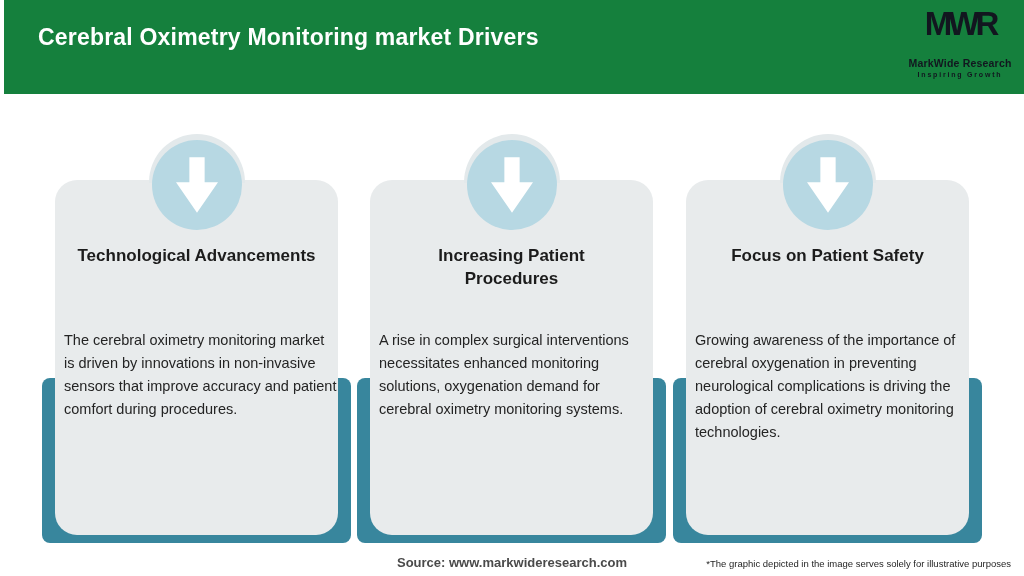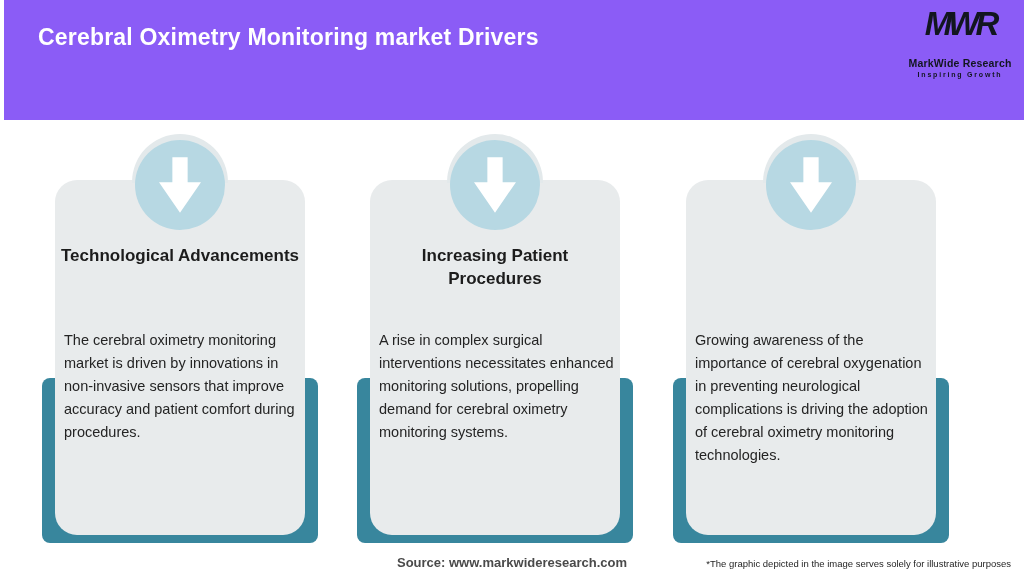--- a/index.html
+++ b/index.html
@@ -10,22 +10,22 @@
     height: 576px;
     background: #ffffff;
     overflow: hidden;
     font-family: "Liberation Sans", sans-serif;
   }
 
   
   .header-bar {
     position: absolute;
     left: 4px; top: 0; right: 0;
-    height: 120px;
-    background: #8b5cf6;
+    height: 94px;
+    background: #15803d;
   }
   .page-title {
     position: absolute;
     left: 34px; top: 24px;
     margin: 0;
     font-size: 23px;
     font-weight: bold;
     color: #ffffff;
     letter-spacing: 0.2px;
   }
@@ -33,42 +33,41 @@
     position: absolute;
     right: 12px; top: 7px;
     width: 104px;
     text-align: center;
     color: #12161F;
     line-height: 1;
   }
   .logo-mark {
     font-size: 33px;
     font-weight: bold;
-    font-style: italic;
     letter-spacing: -4px;
     color: #12161F;
   }
   .logo-name {
     margin-top: 18px;
     font-size: 10.5px;
     font-weight: bold;
     letter-spacing: 0.2px;
   }
   .logo-tagline {
     margin-top: 2px;
     font-size: 7px;
     font-weight: bold;
     letter-spacing: 1.8px;
   }
 
   
   .card-col {
     position: absolute;
     top: 180px;
-    width: 250px;
+    width: 283px;
     height: 355px;
   }
   .card-col.c1 { left: 55px; }
   .card-col.c2 { left: 370px; }
   .card-col.c3 { left: 686px; }
 
   .backing {
     position: absolute;
     left: -13px; right: -13px;
     top: 198px; height: 165px;
@@ -181,31 +180,32 @@
   <section class="card-col c2">
     <div class="backing"></div>
     <div class="panel"></div>
     <div class="halo"></div>
     <div class="circle">
       <svg width="42" height="56" viewBox="0 0 44 58">
         <polygon points="14,0 30,0 30,26 44,26 22,58 0,26 14,26" fill="#ffffff"></polygon>
       </svg>
     </div>
     <h2 class="card-title"><span class="inner">Increasing Patient Procedures</span></h2>
-    <p class="card-body">A rise in complex surgical interventions necessitates enhanced monitoring solutions, propelling demand for cerebral oximetry monitoring systems.</p>
+    <p class="card-body">A rise in complex surgical interventions necessitates enhanced monitoring solutions, oxygenation demand for cerebral oximetry monitoring systems.</p>
   </section>
 
   <section class="card-col c3">
     <div class="backing"></div>
     <div class="panel"></div>
     <div class="halo"></div>
     <div class="circle">
       <svg width="42" height="56" viewBox="0 0 44 58">
         <polygon points="14,0 30,0 30,26 44,26 22,58 0,26 14,26" fill="#ffffff"></polygon>
       </svg>
     </div>
+    <h2 class="card-title"><span class="inner">Focus on Patient Safety</span></h2>
     <p class="card-body">Growing awareness of the importance of cerebral oxygenation in preventing neurological complications is driving the adoption of cerebral oximetry monitoring technologies.</p>
   </section>
 
   <div class="source-line">Source: www.markwideresearch.com</div>
   <div class="disclaimer">*The graphic depicted in the image serves solely for illustrative purposes</div>
 
 </div>
 
 </body></html>

